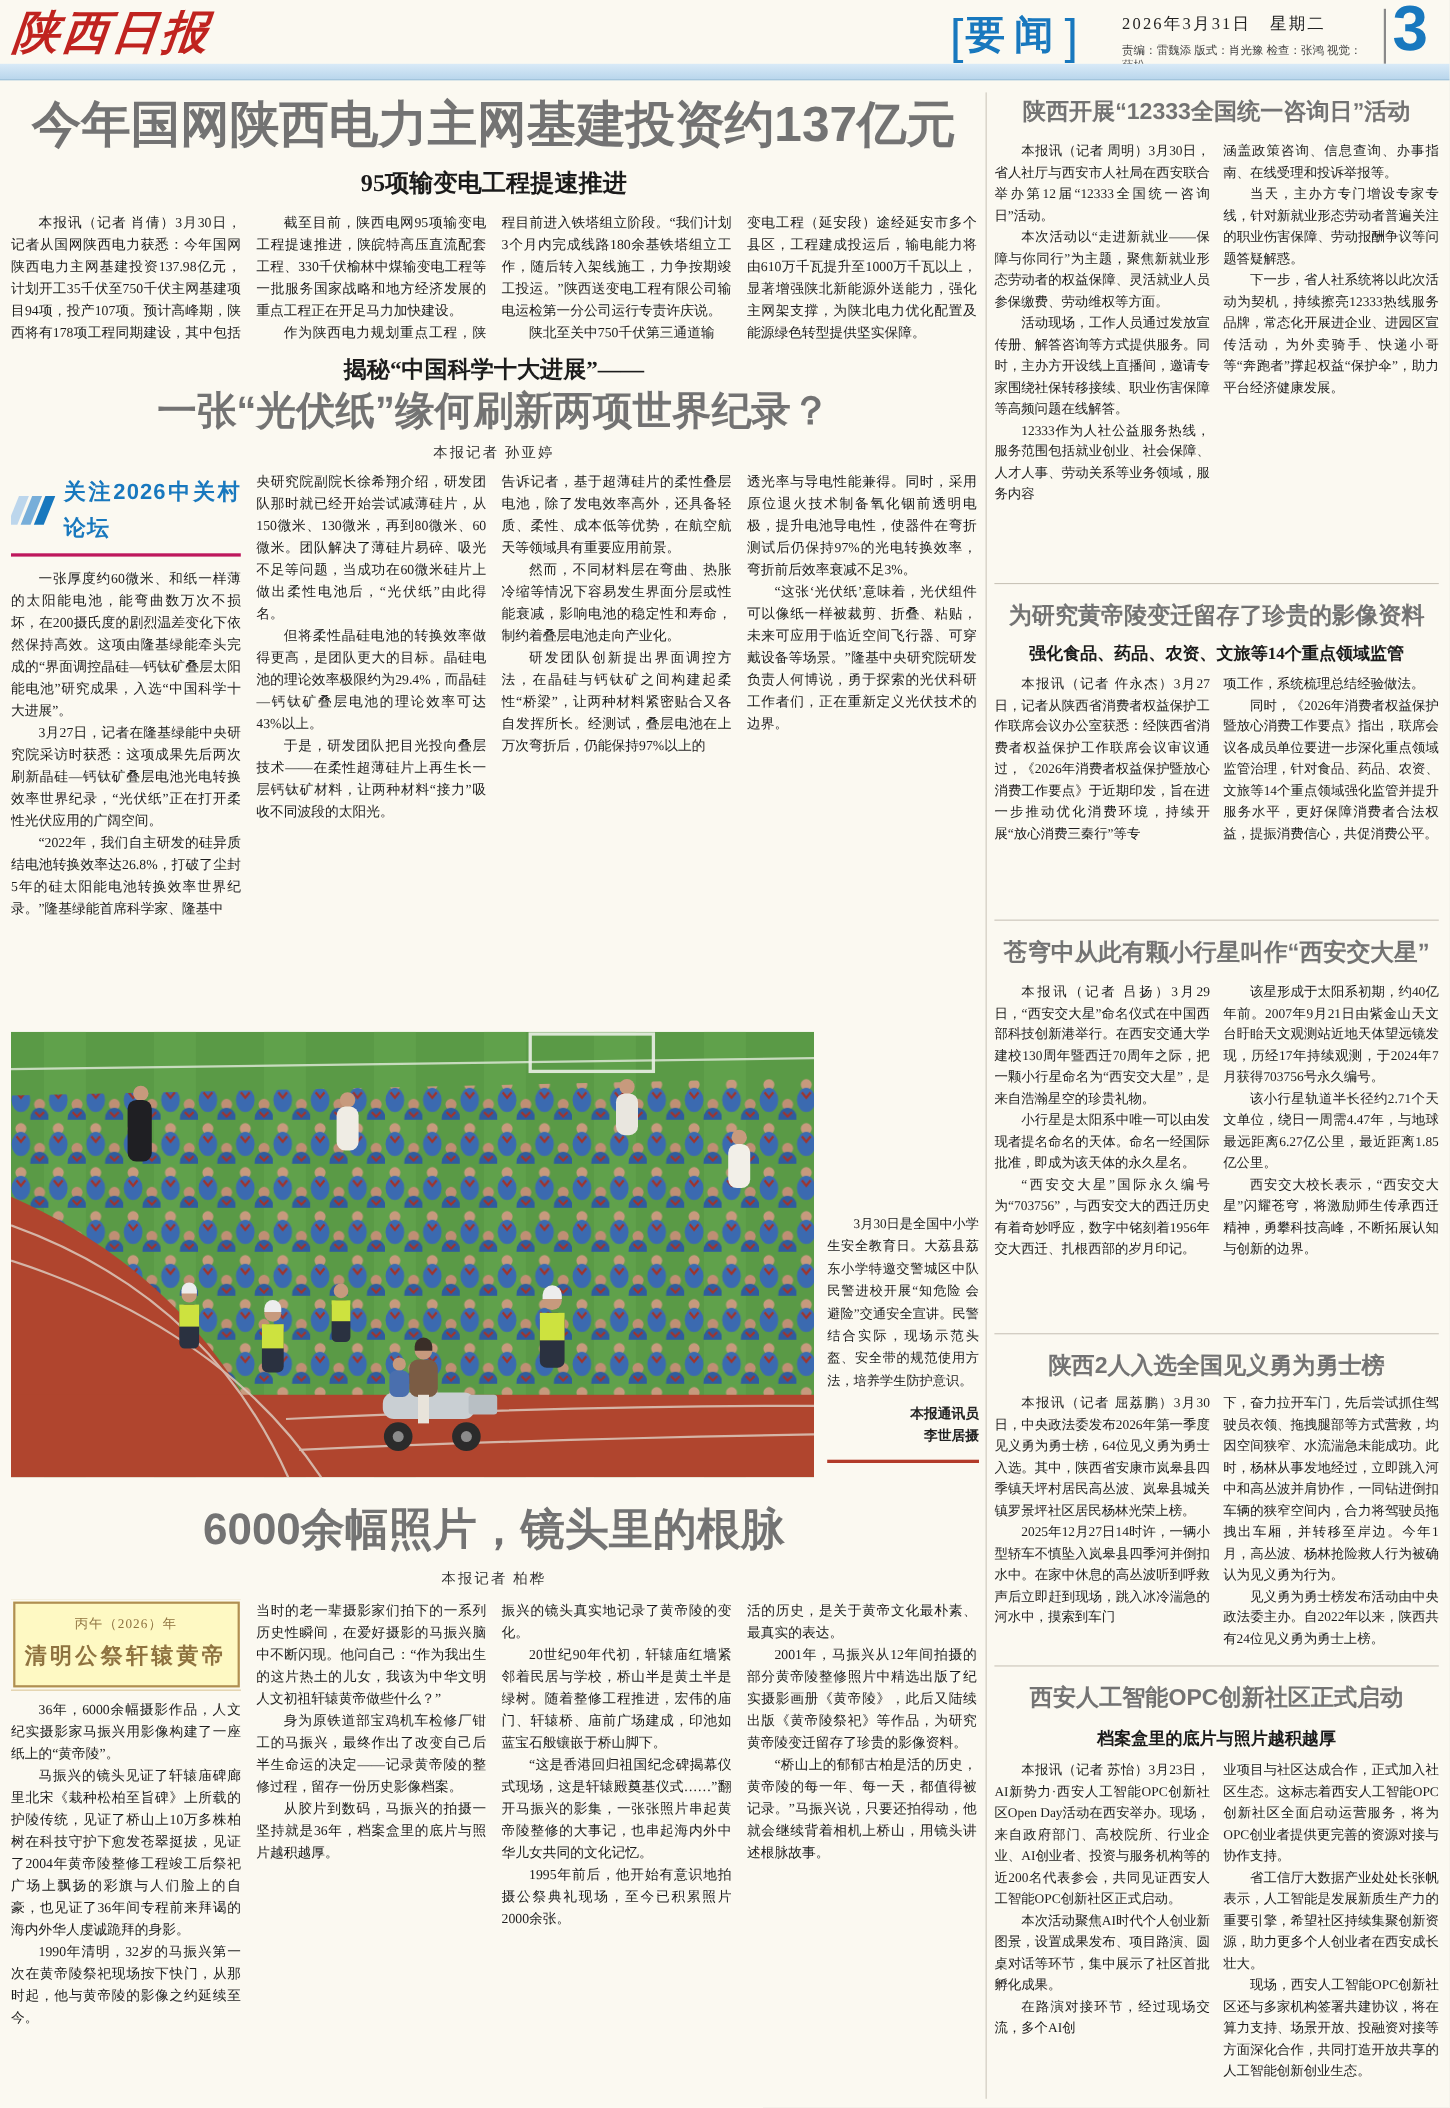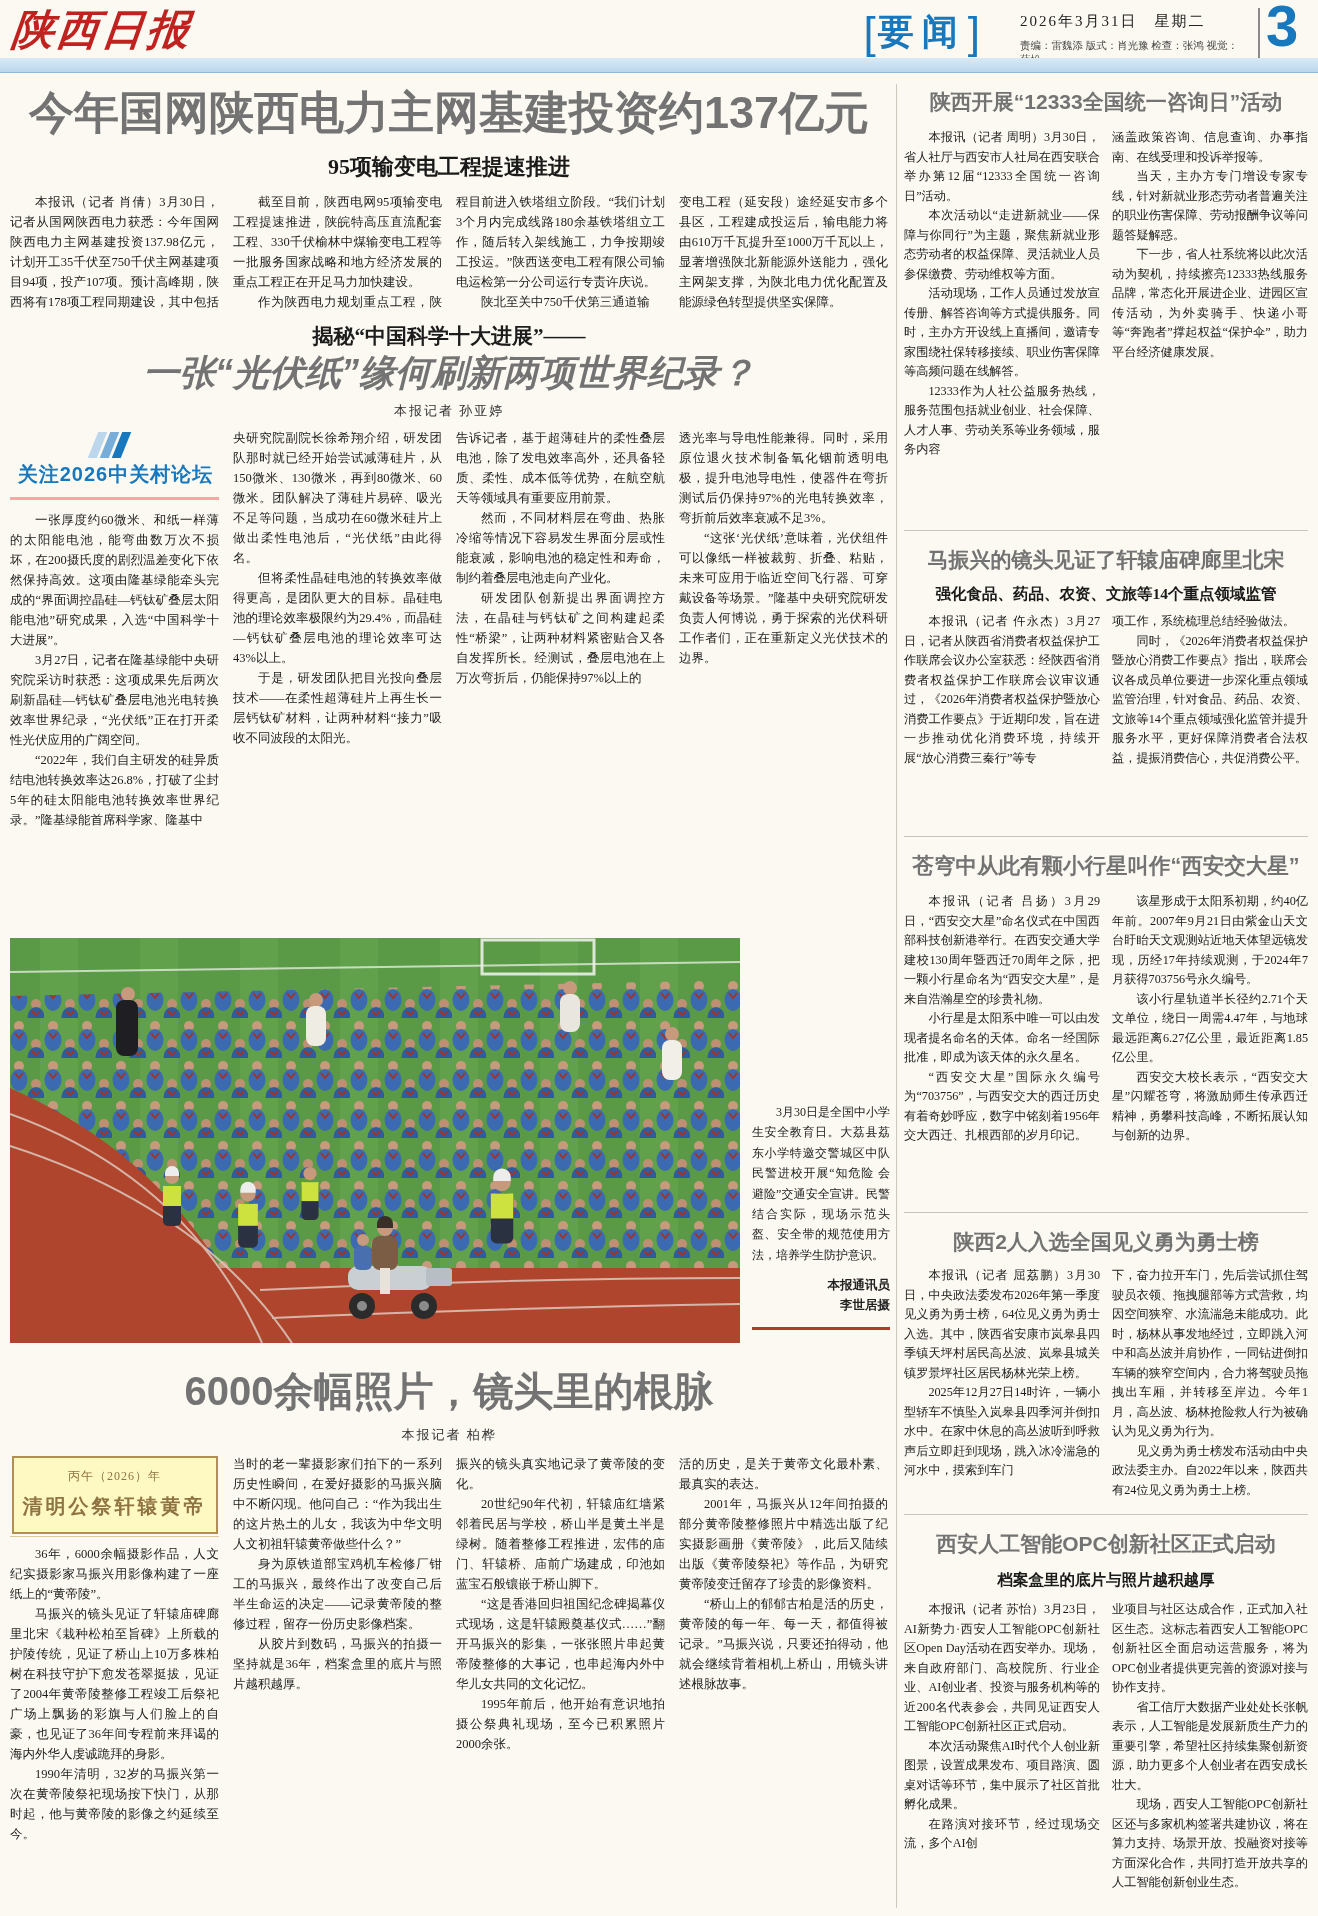--- a/index.html
+++ b/index.html
@@ -42,21 +42,21 @@
 
   
   .lbody .col { font-size:12.5px; line-height:1.6; }
   .lbody { gap:14px; }
   
   .rbody .col { font-size:12.2px; line-height:1.6; }
   .rbody { gap:12px; }
 
   
   .topic-label { display:flex; align-items:center; padding:4px 0 7px 2px;
-                 border-bottom:3px solid #fca5a5; margin-bottom:10px;flex-direction:column; }
+                 border-bottom:3px solid #be185d; margin-bottom:10px; }
   .stripes { display:flex; margin-right:10px; }
   .stripes i { display:block; width:9px; height:26px; margin-right:3px;
                transform:skewX(-22deg); }
   .stripes i:nth-child(1){ background:#bcd6ec; }
   .stripes i:nth-child(2){ background:#77aed9; }
   .stripes i:nth-child(3){ background:#1878be; }
   .topic-label .txt { font-family:"Liberation Sans", sans-serif; font-weight:bold;
                       font-size:20px; color:#1878be; letter-spacing:1px; }
 
   
@@ -104,21 +104,21 @@
     <div class="col">
         <p class="cont">程目前进入铁塔组立阶段。“我们计划3个月内完成线路180余基铁塔组立工作，随后转入架线施工，力争按期竣工投运。”陕西送变电工程有限公司输电运检第一分公司运行专责许庆说。</p>
                      <p>陕北至关中750千伏第三通道输</p>
       </div>
     <div class="col">
         <p class="cont">变电工程（延安段）途经延安市多个县区，工程建成投运后，输电能力将由610万千瓦提升至1000万千瓦以上，显著增强陕北新能源外送能力，强化主网架支撑，为陕北电力优化配置及能源绿色转型提供坚实保障。</p>
       </div>
   </div>
 
   <div class="abs" style="left:10px; top:322px; width:878px; text-align:center; font-size:21px; font-weight:bold;">揭秘“中国科学十大进展”——</div>
-  <div class="abs art-head" style="left:10px; top:352px; width:878px; font-size:36px;font-style:italic;">一张“光伏纸”缘何刷新两项世界纪录？</div>
+  <div class="abs art-head" style="left:10px; top:352px; width:878px; font-size:36px;">一张“光伏纸”缘何刷新两项世界纪录？</div>
   <div class="abs byline" style="left:10px; top:402px; width:878px;">本报记者  孙亚婷</div>
 
   <div class="abs colwrap lbody" style="left:10px; top:428px; width:878px; height:502px;">
     <div class="col">
       <div class="topic-label">
         <span class="stripes">
             <i></i>
             <i></i>
             <i></i>
           </span>
@@ -284,21 +284,21 @@
       <p>12333作为人社公益服务热线，服务范围包括就业创业、社会保障、人才人事、劳动关系等业务领域，服务内容</p>
     </div>
     <div class="col">
       <p class="cont">涵盖政策咨询、信息查询、办事指南、在线受理和投诉举报等。</p>
       <p>当天，主办方专门增设专家专线，针对新就业形态劳动者普遍关注的职业伤害保障、劳动报酬争议等问题答疑解惑。</p>
       <p>下一步，省人社系统将以此次活动为契机，持续擦亮12333热线服务品牌，常态化开展进企业、进园区宣传活动，为外卖骑手、快递小哥等“奔跑者”撑起权益“保护伞”，助力平台经济健康发展。</p>
     </div>
   </div>
   <div class="abs hdiv" style="top:530px;"></div>
 
-  <div class="abs art-head" style="left:904px; top:548px; width:404px; font-size:21px;">马振兴的镜头见证了轩辕庙碑廊里北宋</div>
+  <div class="abs art-head" style="left:904px; top:548px; width:404px; font-size:21px;">为研究黄帝陵变迁留存了珍贵的影像资料</div>
   <div class="abs art-sub" style="left:904px; top:584px; width:404px; font-size:15.5px;">强化食品、药品、农资、文旅等14个重点领域监管</div>
   <div class="abs colwrap rbody" style="left:904px; top:612px; width:404px; height:212px;">
     <div class="col">
       <p>本报讯（记者 仵永杰）3月27日，记者从陕西省消费者权益保护工作联席会议办公室获悉：经陕西省消费者权益保护工作联席会议审议通过，《2026年消费者权益保护暨放心消费工作要点》于近期印发，旨在进一步推动优化消费环境，持续开展“放心消费三秦行”等专</p>
     </div>
     <div class="col">
       <p class="cont">项工作，系统梳理总结经验做法。</p>
       <p>同时，《2026年消费者权益保护暨放心消费工作要点》指出，联席会议各成员单位要进一步深化重点领域监管治理，针对食品、药品、农资、文旅等14个重点领域强化监管并提升服务水平，更好保障消费者合法权益，提振消费信心，共促消费公平。</p>
     </div>
   </div>

